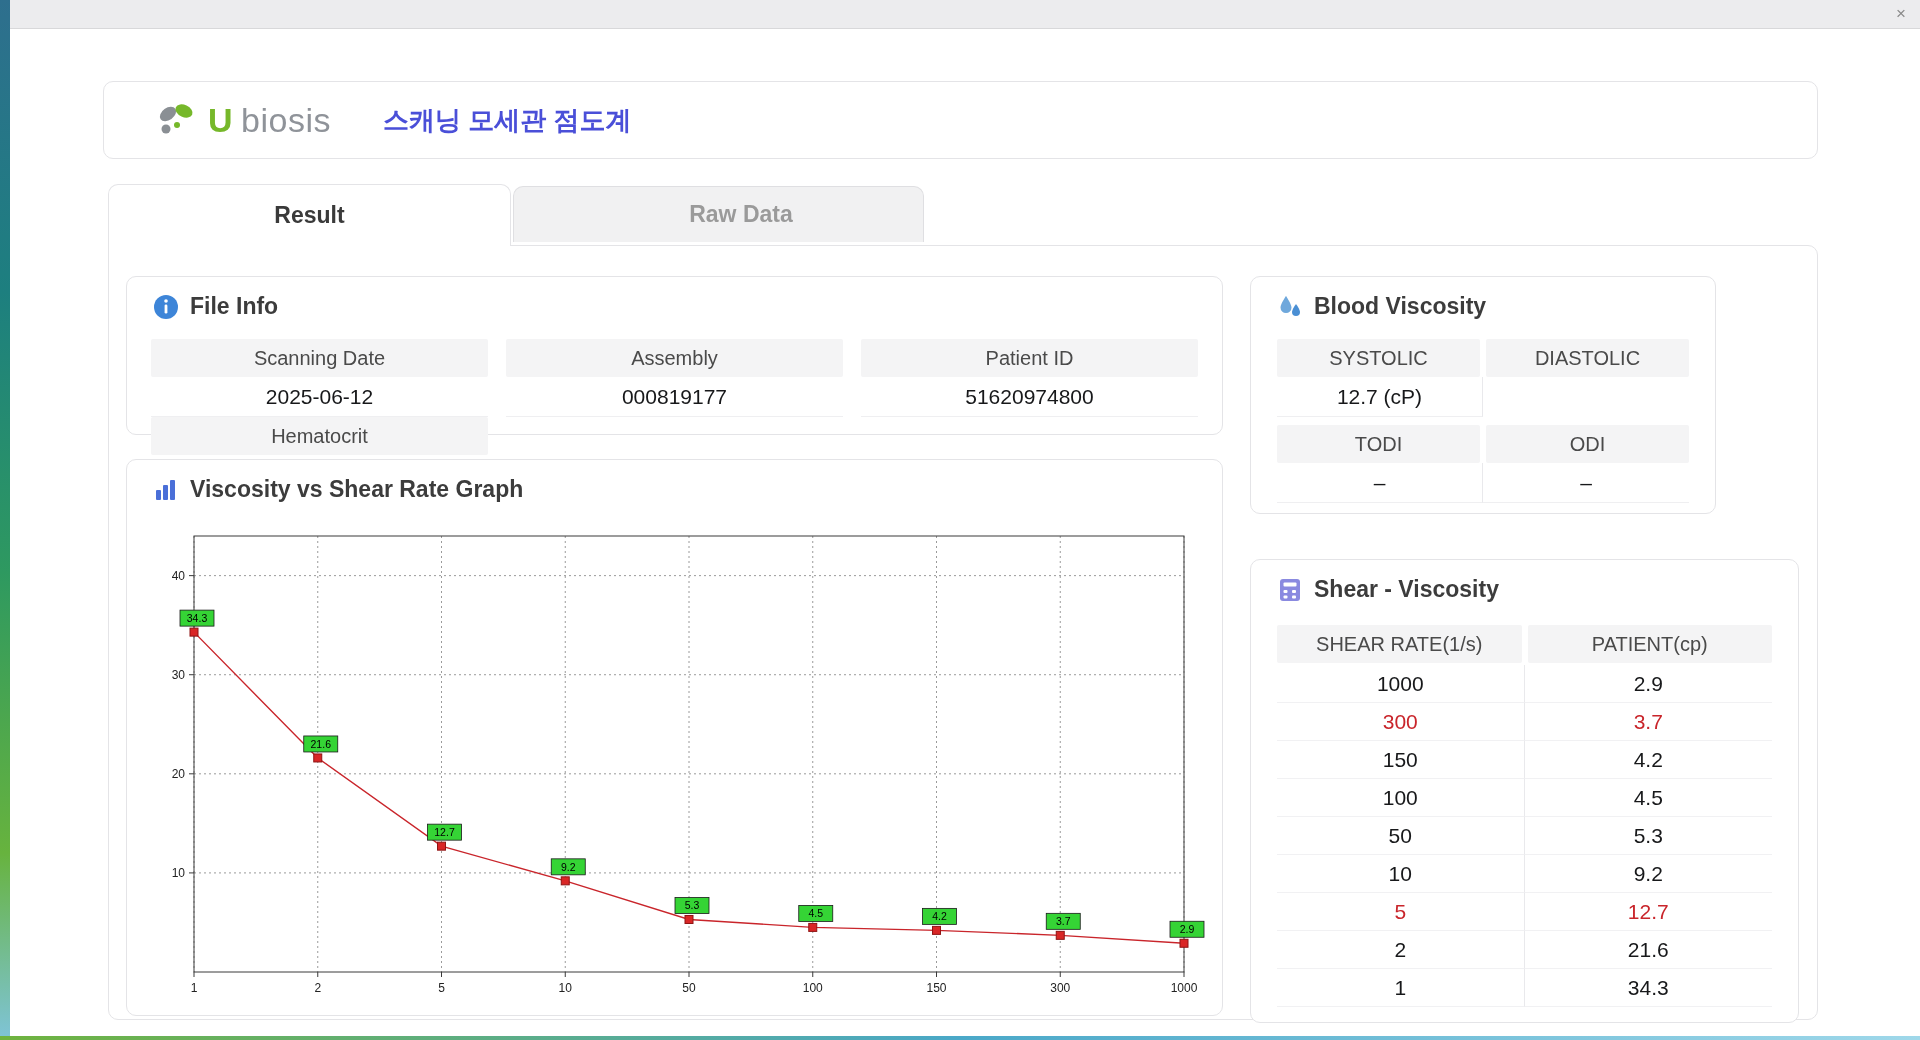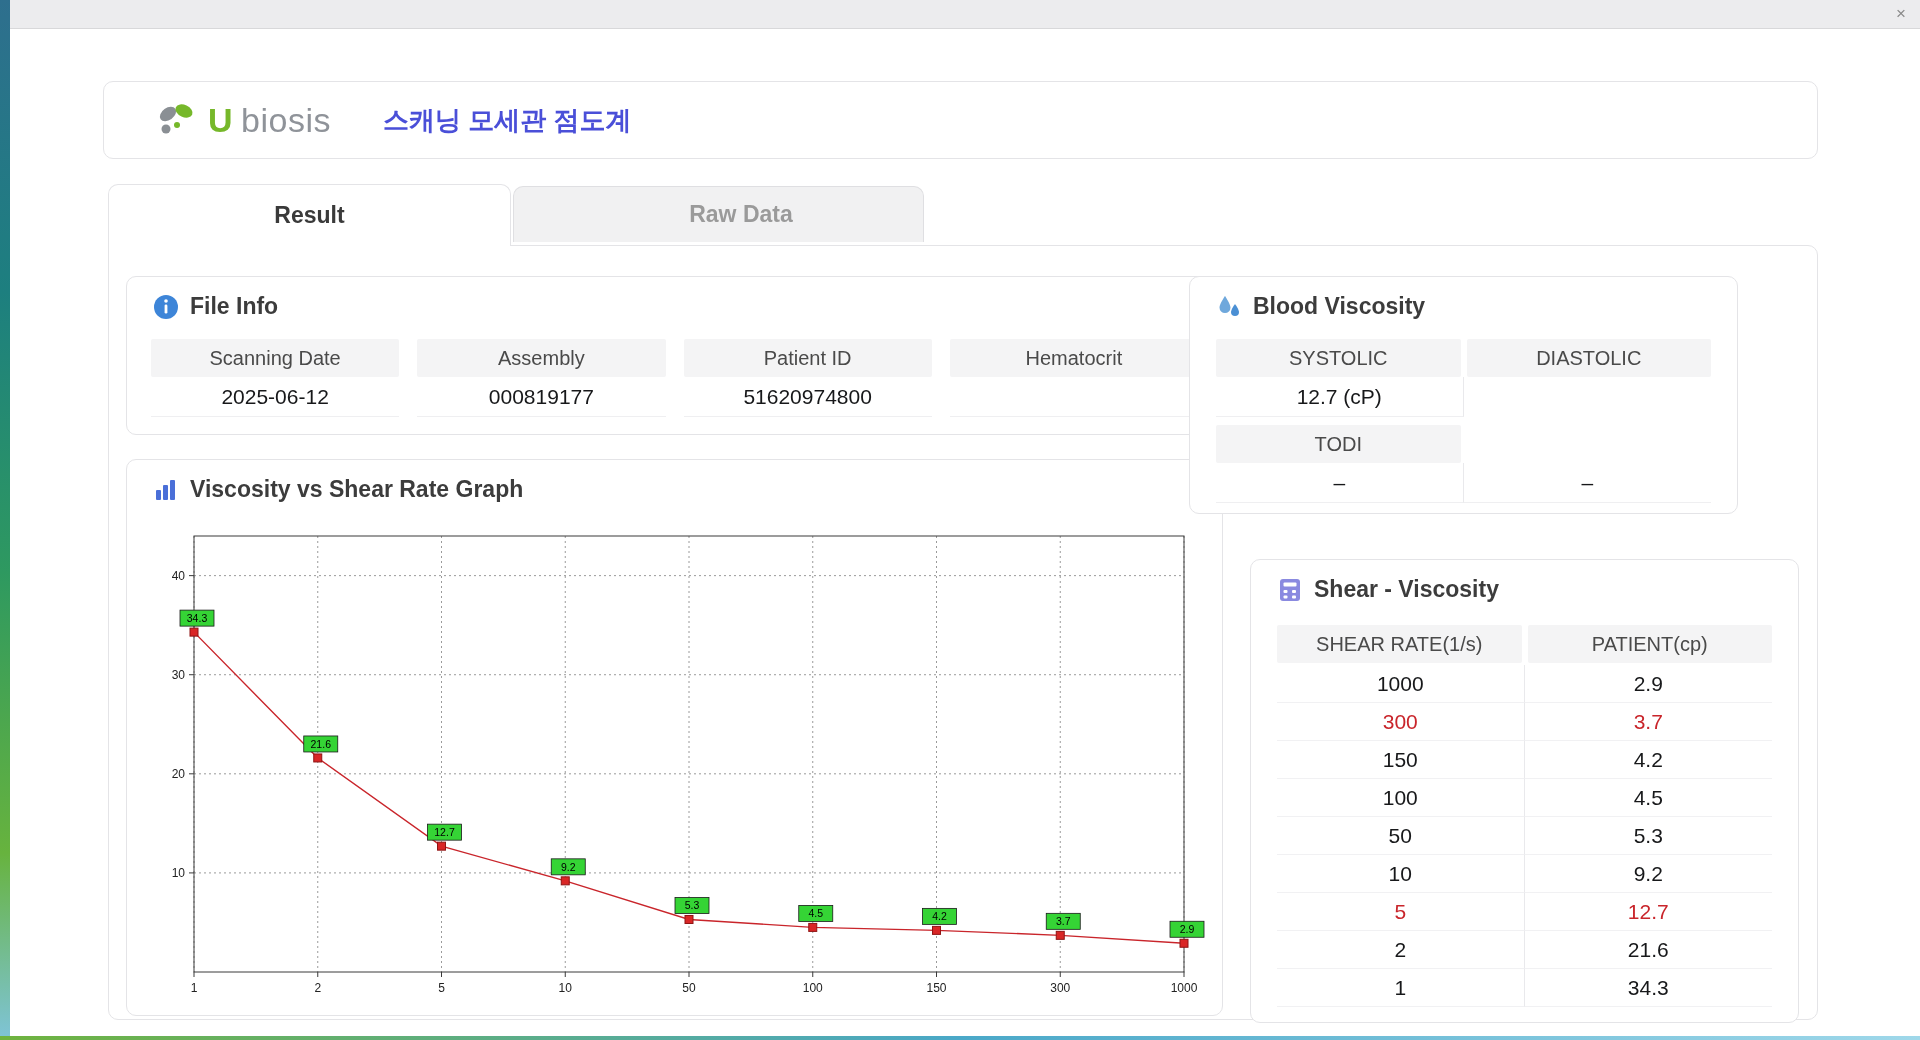--- a/index.html
+++ b/index.html
@@ -43,40 +43,40 @@
   .tab-inactive{left:513px;top:186px;width:411px;height:56px;background:#f1f1f2;color:#9a9a9a;
     border:1px solid #dfdfe2;border-bottom:none;z-index:1;padding-left:45px;}
 
   .main-card{left:108px;top:245px;width:1710px;height:775px;border-radius:0 10px 10px 10px;z-index:2;}
 
   .card-title{position:absolute;left:26px;top:16px;display:flex;align-items:center;gap:11px;
     font-size:23px;font-weight:700;color:#3c3c3c;}
 
   
   .file-info-card{left:126px;top:276px;width:1097px;height:159px;z-index:4;}
-  .fi-fields{position:absolute;left:24px;top:62px;right:24px;display:grid;grid-template-columns:repeat(4,1fr);gap:0 18px;text-align:center;}
+  .fi-fields{position:absolute;left:24px;top:62px;right:24px;display:grid;grid-template-columns:repeat(3,1fr);gap:0 18px;text-align:center;}
   .cell-label{background:var(--hdrbg);height:38px;display:flex;align-items:center;justify-content:center;
     font-size:20px;color:var(--muted);border-radius:2px;}
   .cell-value{height:40px;display:flex;align-items:center;justify-content:center;font-size:21px;color:var(--ink);
     border-bottom:1px solid #efeff1;}
 
   
   .graph-card{left:126px;top:459px;width:1097px;height:557px;z-index:4;}
   #chart-svg{position:absolute;left:20px;top:56px;}
   .grid{stroke:#9a9a9a;stroke-width:1;stroke-dasharray:2,3;}
   .plot-border{fill:none;stroke:#3a3a3a;stroke-width:1;}
   .series-line{fill:none;stroke:var(--red);stroke-width:1.4;}
   .marker{fill:#d92626;stroke:#8f1414;stroke-width:1;}
   .label-box{fill:var(--green);stroke:#1a1a1a;stroke-width:0.8;}
   .label-text{font-size:10.5px;fill:#000;text-anchor:middle;}
   .xtick,.ytick{font-size:12px;fill:#222;}
   .tickmark{stroke:#3a3a3a;stroke-width:1;}
 
   
-  .bv-card{left:1189px;top:276px;width:549px;height:238px;z-index:4;}
+  .bv-card{left:1250px;top:276px;width:466px;height:238px;z-index:4;}
   .bv-table{position:absolute;left:26px;top:62px;right:26px;}
   .two-col{display:grid;grid-template-columns:1fr 1fr;gap:0 6px;}
   .bv-hdr{background:var(--hdrbg);height:38px;display:flex;align-items:center;justify-content:center;
     font-size:20px;color:var(--muted);border-radius:2px;}
   .bv-val{height:40px;display:flex;align-items:center;justify-content:center;font-size:21px;
     border-bottom:1px solid #efeff1;}
   .bv-val:first-child{border-right:1px solid #e9e9ec;}
   .bv-gap{height:8px;}
 
   
@@ -249,20 +249,21 @@
     <div class="two-col">
       <div class="bv-hdr">SYSTOLIC</div>
       <div class="bv-hdr">DIASTOLIC</div>
     </div>
     <div class="two-col" style="gap:0;">
       <div class="bv-val">12.7 (cP)</div>
     </div>
     <div class="bv-gap"></div>
     <div class="two-col">
       <div class="bv-hdr">TODI</div>
+      <div class="bv-hdr">ODI</div>
     </div>
     <div class="two-col" style="gap:0;">
       <div class="bv-val">–</div>
       <div class="bv-val">–</div>
     </div>
   </div>
 </div>
 
 <div class="card sv-card">
   <div class="card-title">

